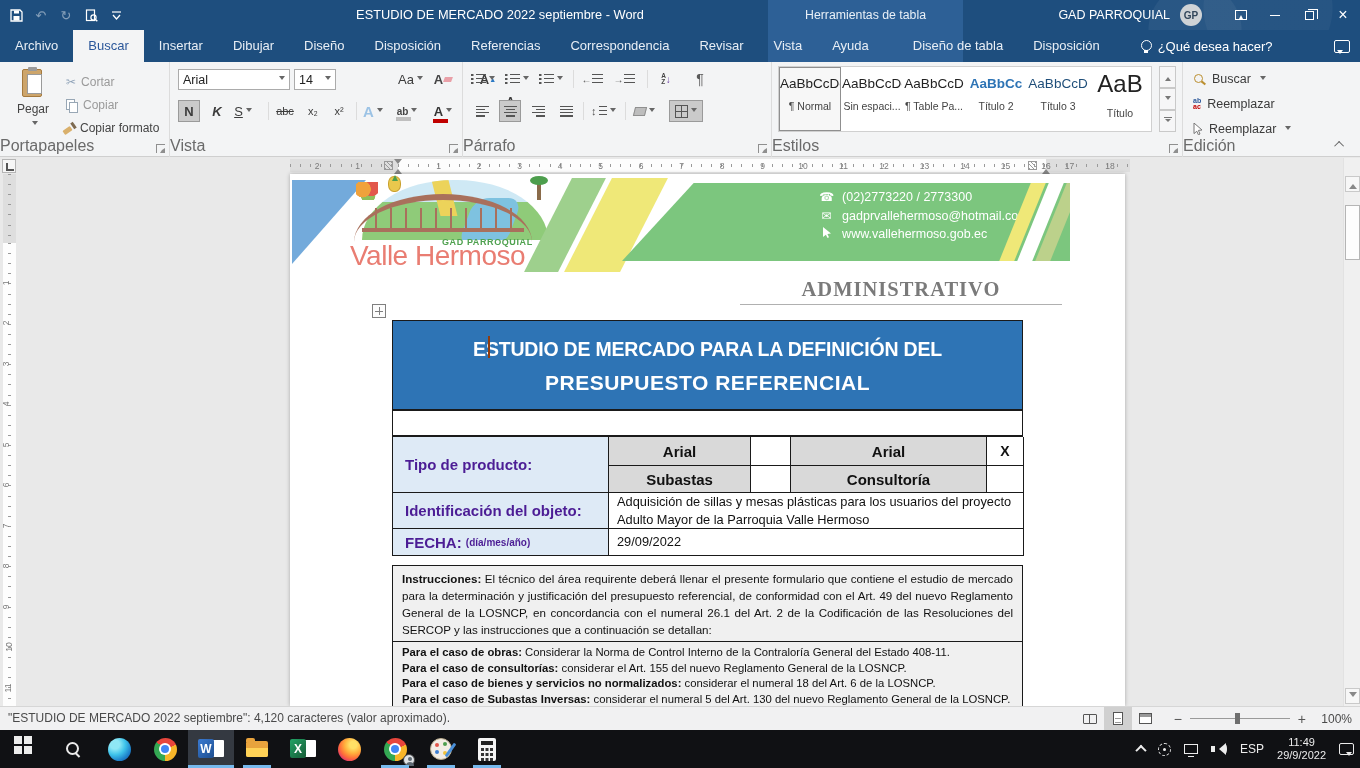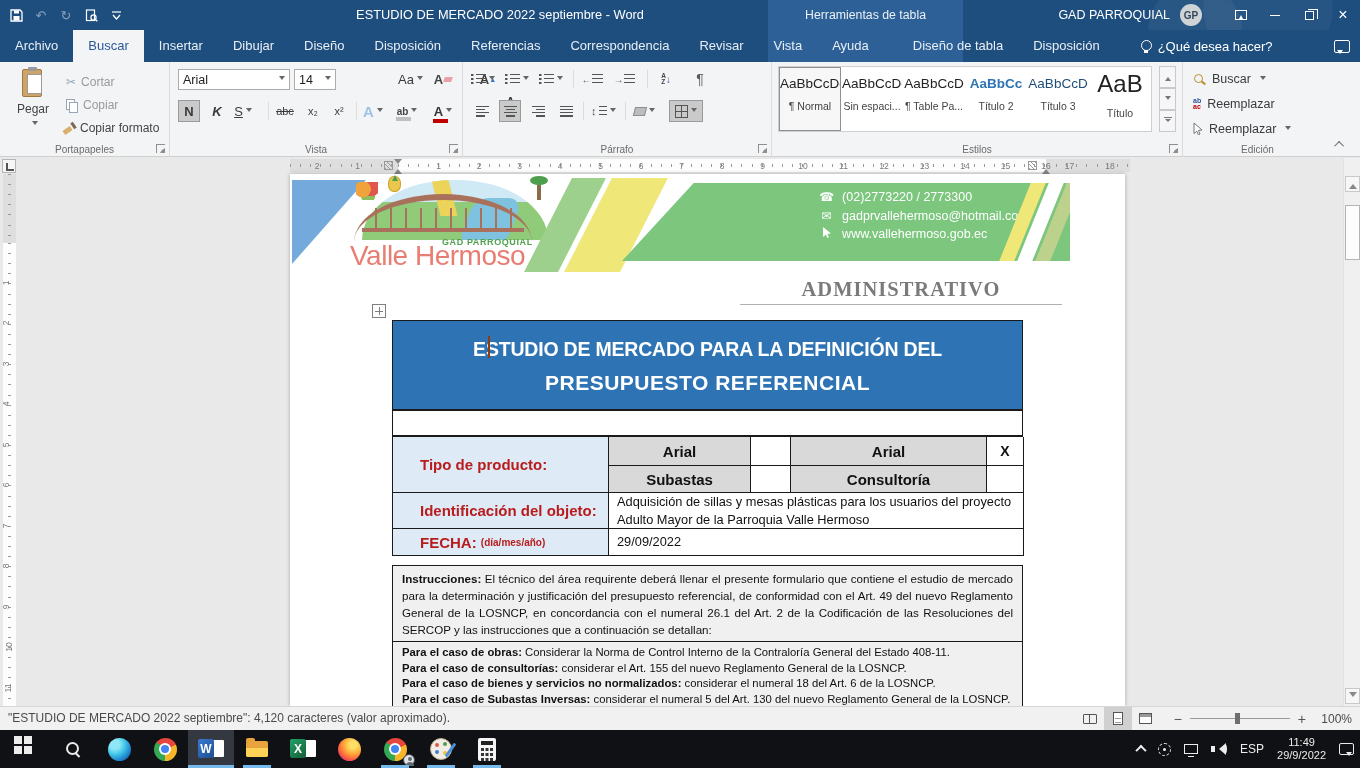--- a/index.html
+++ b/index.html
@@ -31,21 +31,21 @@
 #ctxband-tabs{position:absolute;left:768px;top:0;width:195px;height:32px;background:var(--titlebar-light,#2d6096)}
 .tab{position:relative;padding:0 15px;line-height:32px;font-size:13px;color:#e8eef5;white-space:nowrap}
 .tab.active{background:#f3f4f5;color:var(--accent,#2b579a)}
 #tellme{position:relative;display:flex;align-items:center;gap:7px;color:#fff;font-size:13px;padding:0 14px;margin-left:12px}
 #feedback{position:absolute;right:10px;top:0;height:32px;display:flex;align-items:center}
 
 
 #ribbon{position:absolute;top:62px;left:0;width:1360px;height:95px;background:#f3f4f5;border-bottom:1px solid #cfcfcf;z-index:38}
 .grp{position:absolute;top:0;height:95px;border-right:1px solid #dcdcdc}
 #g-clip{left:0;width:170px}#g-font{left:170px;width:293px}#g-para{left:463px;width:309px}#g-styles{left:772px;width:411px}#g-edit{left:1183px;width:149px;border-right:none}
-.grp-label{position:absolute;bottom:2px;left:0;right:0;text-align:center;font-size:10px;color:#6a6a6a}
+.grp-label{position:absolute;bottom:2px;left:0;right:0;text-align:left;font-size:16px;color:#6a6a6a}
 .launcher{position:absolute;bottom:4px;right:4px;width:9px;height:9px;border-top:1px solid #8f8f8f;border-left:1px solid #8f8f8f}
 .launcher::after{content:"";position:absolute;right:0;bottom:0;border:2.5px solid transparent;border-right:3px solid #8f8f8f;border-bottom:3px solid #8f8f8f}
 .caret-down{display:inline-block;width:0;height:0;border:3px solid transparent;border-top:4px solid #666;margin-left:3px;vertical-align:middle}
 
 #paste-btn{position:absolute;left:5px;top:5px;width:56px;height:74px;text-align:center}
 .clipboard-ic{position:relative;width:26px;height:32px;margin:0 auto}
 .clipboard-ic .board{position:absolute;left:2px;top:2px;width:20px;height:28px;background:#cda56b;border:1px solid #a5793d;border-radius:2px}
 .clipboard-ic .clip{position:absolute;left:8px;top:0;width:9px;height:4px;background:#9a9a9a;border-radius:1px}
 .clipboard-ic .sheet{position:absolute;left:7px;top:7px;width:15px;height:20px;background:#fff;border:1px solid #9a9a9a}
 #paste-btn .lbl{display:block;font-size:12px;color:#444;margin-top:3px}
@@ -158,21 +158,21 @@
 #tbl-handle::before{content:"";position:absolute;left:2px;top:5.5px;width:8px;height:1.5px;background:#7f7f7f}
 #tbl-handle::after{content:"";position:absolute;left:5.5px;top:2px;width:1.5px;height:8px;background:#7f7f7f}
 #title-block{position:absolute;left:102px;top:146px;width:631px;height:90px;background:var(--title-block,#2e74b5);border:1px solid #1a1a1a;color:#fff;text-align:center}
 #title-block .l1{margin-top:17px;font-size:19.5px;font-weight:bold;letter-spacing:-.2px}
 #title-block .l2{margin-top:10px;font-size:21px;font-weight:bold;letter-spacing:.5px}
 #doc-caret{position:absolute;left:95px;top:15px;width:2px;height:22px;background:#8f3c0e}
 #empty-row{position:absolute;left:102px;top:236px;width:631px;height:26px;border:1px solid #1a1a1a;background:#fff}
 #ptable{position:absolute;left:102px;top:262px;width:631px;display:grid;grid-template-columns:216px 142px 40px 196px 37px;grid-template-rows:29px 27px 36px 27px;border-left:1px solid #1a1a1a;border-top:1px solid #1a1a1a;background:#fff;
  grid-template-areas:"lab obra b1 bien xm" "lab serv b2 cons b3" "lab2 val val val val" "lab3 fec fec fec fec"}
 #ptable>div{border-right:1px solid #1a1a1a;border-bottom:1px solid #1a1a1a;display:flex;align-items:center}
-.lblcell{background:var(--label-cell,#deeaf6);font-weight:bold;font-size:15px;padding-left:27px;color:#b91c1c}
+.lblcell{background:var(--label-cell,#deeaf6);font-weight:bold;font-size:15px;padding-left:12px;color:#4c1d95}
 .hdrcell{background:var(--gray-cell,#d9d9d9);font-weight:bold;font-size:15px;justify-content:center;color:#111}
 .xcell{font-weight:bold;font-size:14px;justify-content:center;color:#111}
 .valcell{font-size:12.8px;padding:2px 8px;line-height:1.35;color:#111}
 #instr{position:absolute;left:102px;top:391px;width:631px;border:1px solid #1a1a1a;background:#f0f0f0}
 #instr-p{padding:4px 9px 3px;font-size:11.6px;line-height:17px;text-align:justify;color:#111}
 #instr-cases{border-top:1px solid #1a1a1a;padding:3px 9px;color:#111}
 #instr-cases .case{font-size:11.3px;line-height:15.5px;white-space:nowrap;overflow:hidden}
 #instr b{font-weight:bold}
 
 #vscroll{position:absolute;right:0;top:0;width:17px;height:548px;background:#f0f0f0;border-left:1px solid #e2e2e2}

